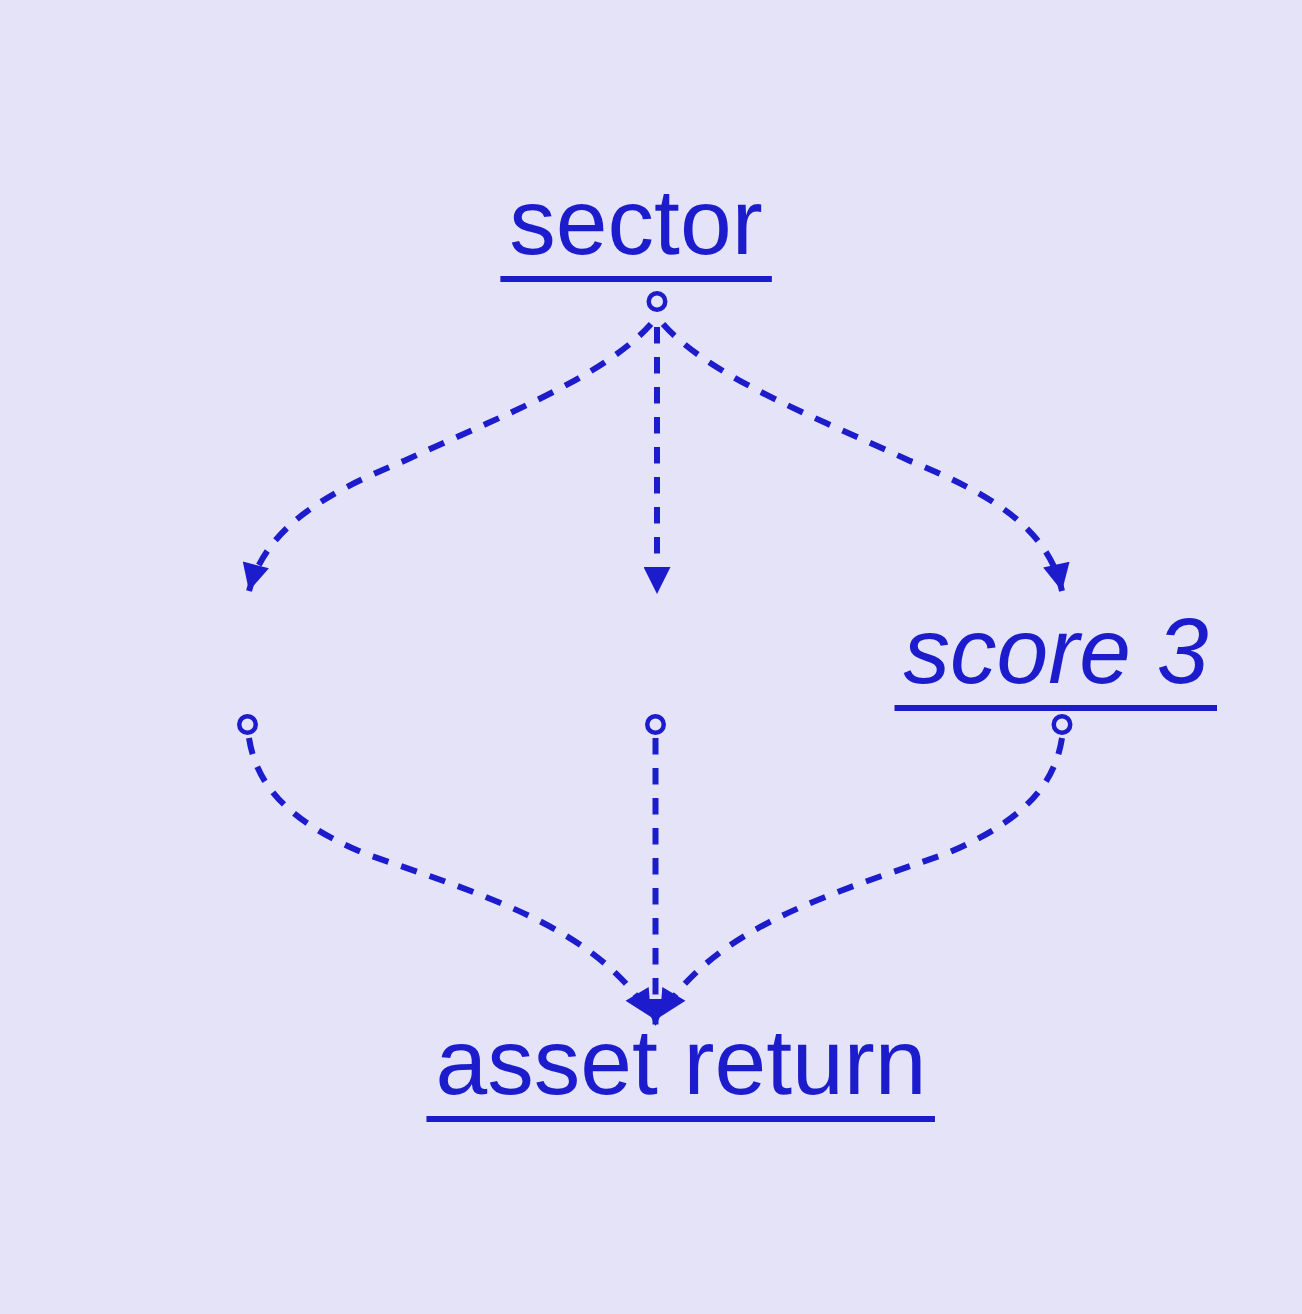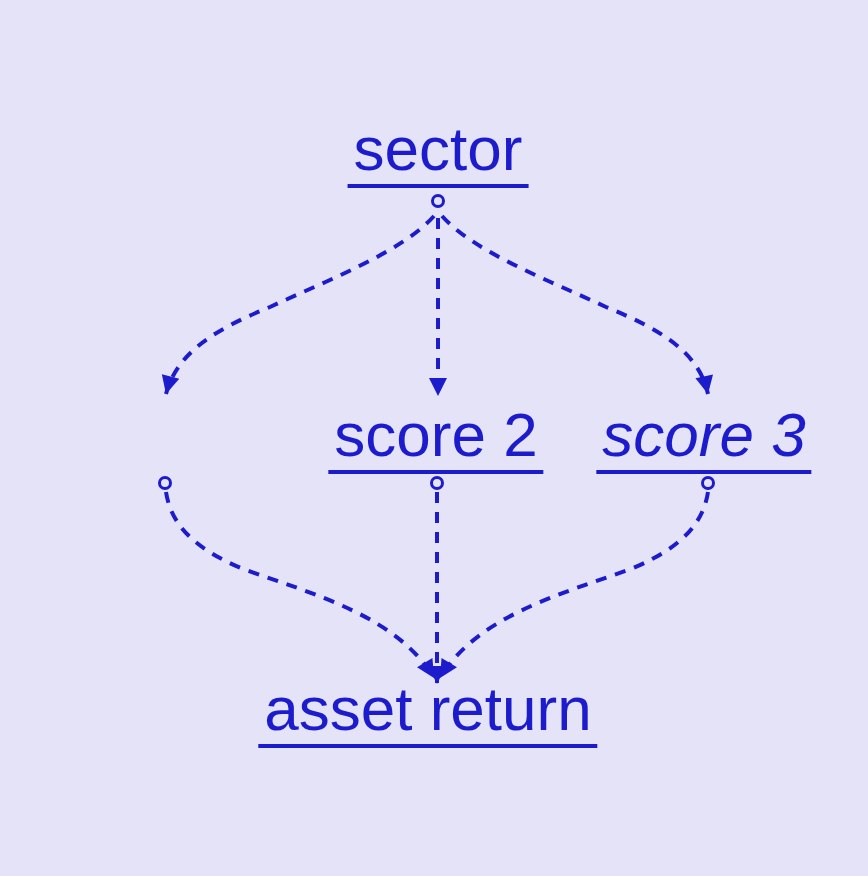--- a/index.html
+++ b/index.html
@@ -35,25 +35,25 @@
   .node {
     position: absolute;
     transform: translateX(-50%);
     color: #1c1ccd;
     font-size: 62px;
     line-height: 1;
     white-space: nowrap;
     padding: 0 6px 4px 6px;
     border-bottom: 4px solid #1c1ccd;
   }
-  .node-sector       { left: 438px; top: 118px; }
+  .node-sector       { left: 424px; top: 118px; }
   .node-score-1      { left: 165px; top: 404px; }
   .node-score-2      { left: 436px; top: 404px; }
   .node-score-3      { left: 704px; top: 404px; font-style: italic; }
-  .node-asset-return { left: 428px; top: 678px; }
+  .node-asset-return { left: 454px; top: 678px; }
 </style>
 </head>
 <body>
 
 <div class="canvas">
 
   <svg class="edges-svg" viewBox="0 0 868 876">
     <defs>
       <marker id="arrow" viewBox="0 0 10 10" refX="10" refY="5" markerWidth="22" markerHeight="18" markerUnits="userSpaceOnUse" orient="auto">
         <path d="M 0 0 L 10 5 L 0 10 z" fill="#1c1ccd"></path>
@@ -70,19 +70,18 @@
 
     <circle class="port" cx="438" cy="201" r="5.5"></circle>
     <circle class="port" cx="165" cy="483" r="5.5"></circle>
     <circle class="port" cx="437" cy="483" r="5.5"></circle>
     <circle class="port" cx="708" cy="483" r="5.5"></circle>
   </svg>
 
   <div class="node node-sector">sector</div>
 
 
-  <div class="node node-score-2">score 2</div>
 
   <div class="node node-score-3">score 3</div>
 
   <div class="node node-asset-return">asset return</div>
 
 </div>
 
 </body></html>

